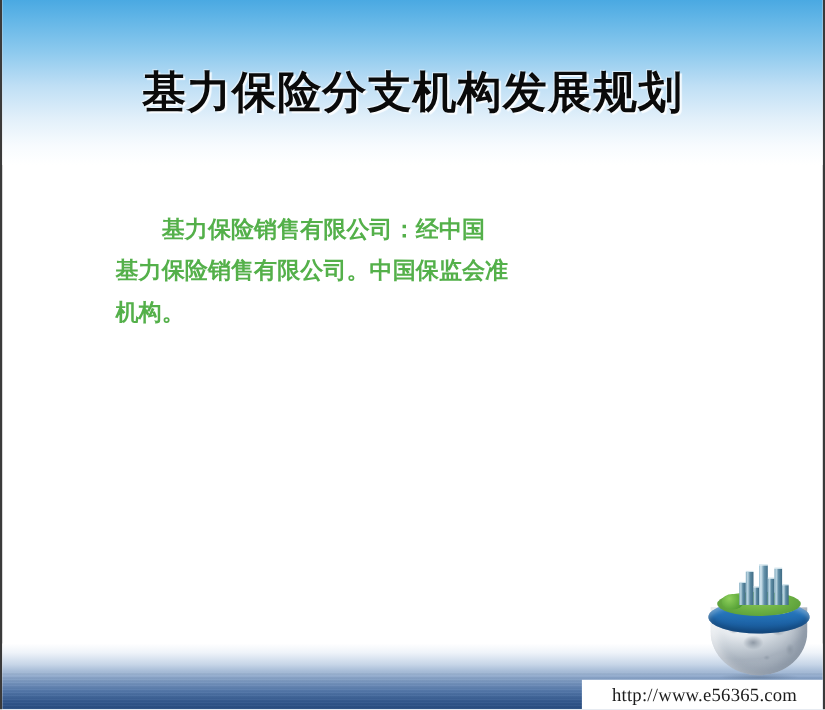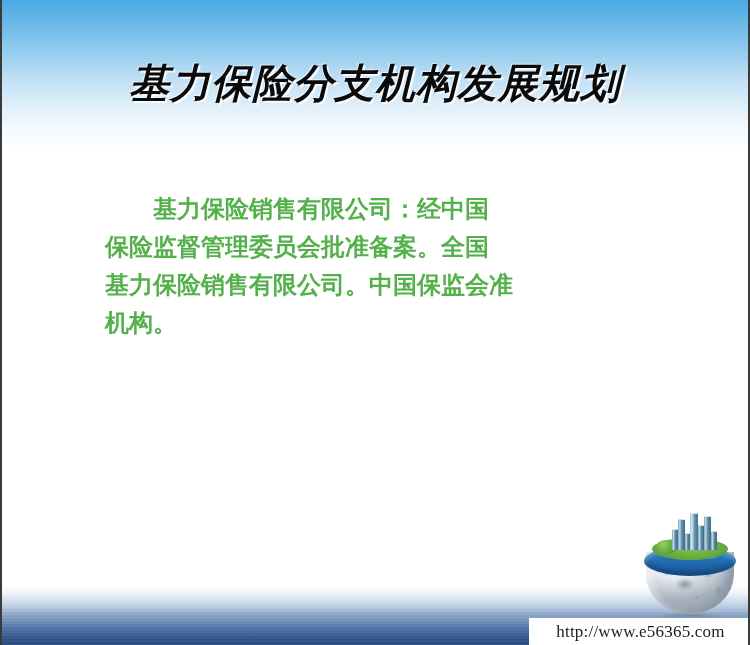--- a/index.html
+++ b/index.html
@@ -65,36 +65,35 @@
   
   .title {
     position: absolute;
     left: 0; right: 0;
     top: 58px;
     text-align: center;
     font-family: "Liberation Serif", "DejaVu Serif", serif;
     font-size: 40px;
     line-height: 52px;
     font-weight: bold;
-    font-style: italic;
     letter-spacing: 1px;
     color: #0a0a0a;
     text-shadow: 2px 2px 1px rgba(255,255,255,0.85),
                  -1px -1px 0 rgba(255,255,255,0.5);
     white-space: nowrap;
   }
 
   
   .body-text {
     position: absolute;
     left: 103px;
     top: 190px;
     width: 560px;
     color: #54b04a;
-    font-size: 24px;
+    font-size: 21px;
     line-height: 38px;
     font-weight: bold;
     letter-spacing: 0px;
   }
   .body-text .line {
     white-space: pre;
     display: block;
     height: 38px;
   }
 
@@ -228,21 +227,20 @@
 
   <div class="sky-band"></div>
   <div class="sea-band">
     <div class="sea-shimmer"></div>
   </div>
 
   <div class="title">基力保险分支机构发展规划</div>
 
   <div class="body-text">
     <span class="line">　　基力保险销售有限公司：经中国</span>
-    <span class="line">保险监督管理委员会批准备案。全国</span>
     <span class="line">基力保险销售有限公司。中国保监会准</span>
     <span class="line">机构。</span>
   </div>
 
   <div class="globe-logo">
     <div class="globe-shadow"></div>
     <div class="globe-sphere">
       <div class="globe-map"></div>
     </div>
     <div class="globe-water"></div>

